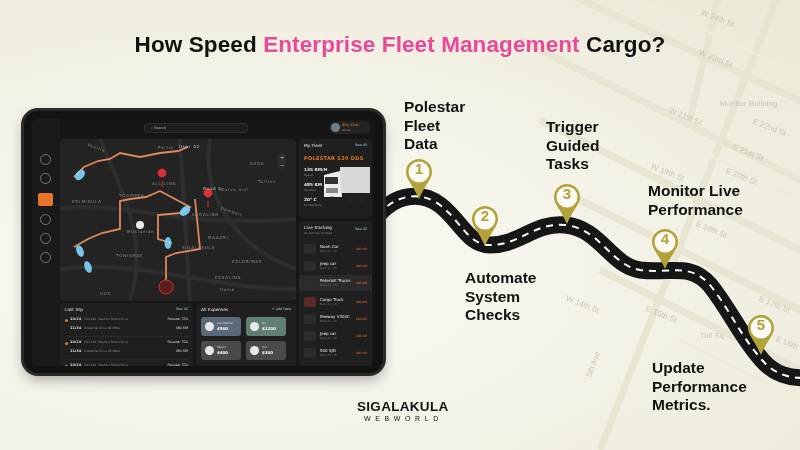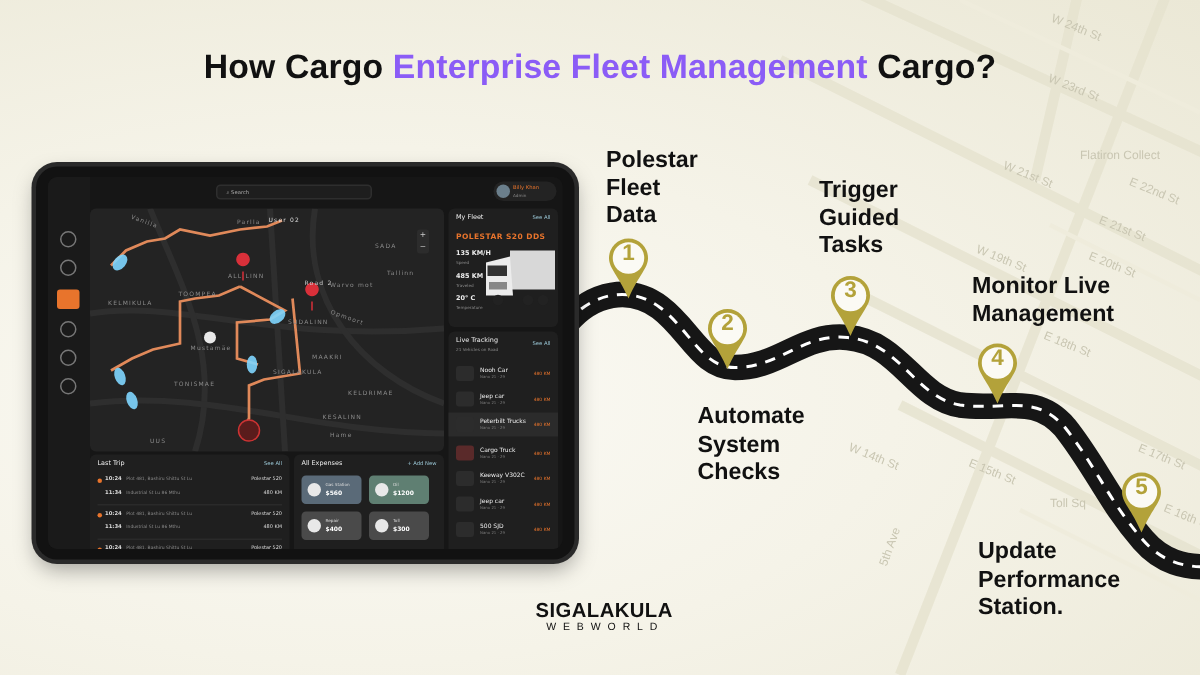--- a/index.html
+++ b/index.html
@@ -12,21 +12,21 @@
   .bg-map { position: absolute; inset: 0; pointer-events: none; }
   .bg-street-label {
     position: absolute; font-family: "Liberation Sans", sans-serif; font-size: 8px;
     color: #c9c6b2; white-space: nowrap;
   }
   .title {
     position: absolute; top: 32px; left: 0; width: 800px; text-align: center;
     font-family: "Liberation Sans", sans-serif; font-weight: 700; font-size: 22.5px; color: #111;
     letter-spacing: 0.1px;
   }
-  .title .accent { color: #8b5cf6; }
+  .title .accent { color: #ec4899; }
 
   
   .tablet {
     position: absolute; left: 24px; top: 111px; width: 359px; height: 262px;
     background: #121212; border-radius: 14px;
     box-shadow: 0 0 0 3px #2a2a2a, 0 6px 14px rgba(0,0,0,0.35);
     overflow: hidden;
   }
   .screen { position: absolute; left: 8px; top: 7px; right: 8px; bottom: 7px; background: #161616; border-radius: 6px; overflow: hidden; }
   .t-sidebar { position: absolute; left: 0; top: 0; bottom: 0; width: 28px; background: #1a1a1a; }
@@ -112,36 +112,36 @@
       <line x1="720" y1="-10" x2="690" y2="120"></line>
     </g>
     <g stroke="#efecdc" stroke-width="3" fill="none">
       <line x1="640" y1="0" x2="800" y2="75"></line>
       <line x1="700" y1="150" x2="800" y2="200"></line>
       <line x1="680" y1="340" x2="800" y2="400"></line>
     </g>
   </svg>
   <span class="bg-street-label" style="left:700px;top:14px;transform:rotate(22deg)">W 24th St</span>
   <span class="bg-street-label" style="left:698px;top:54px;transform:rotate(22deg)">W 23rd St</span>
-  <span class="bg-street-label" style="left:720px;top:99px;">Flatiron Collect</span>
+  <span class="bg-street-label" style="left:720px;top:99px;">Monitor Building</span>
   <span class="bg-street-label" style="left:668px;top:112px;transform:rotate(22deg)">W 21st St</span>
   <span class="bg-street-label" style="left:752px;top:123px;transform:rotate(22deg)">E 22nd St</span>
   <span class="bg-street-label" style="left:732px;top:148px;transform:rotate(22deg)">E 21st St</span>
   <span class="bg-street-label" style="left:650px;top:168px;transform:rotate(22deg)">W 19th St</span>
   <span class="bg-street-label" style="left:725px;top:172px;transform:rotate(22deg)">E 20th St</span>
   <span class="bg-street-label" style="left:695px;top:225px;transform:rotate(22deg)">E 18th St</span>
   <span class="bg-street-label" style="left:758px;top:300px;transform:rotate(22deg)">E 17th St</span>
   <span class="bg-street-label" style="left:775px;top:340px;transform:rotate(22deg)">E 16th St</span>
   <span class="bg-street-label" style="left:645px;top:310px;transform:rotate(22deg)">E 15th St</span>
   <span class="bg-street-label" style="left:700px;top:331px;">Toll Sq</span>
   <span class="bg-street-label" style="left:565px;top:300px;transform:rotate(22deg)">W 14th St</span>
   <span class="bg-street-label" style="left:580px;top:360px;transform:rotate(-70deg)">5th Ave</span>
 </div>
 
-<h1 class="title"><span>How Cargo </span><span class="accent">Enterprise Fleet Management</span><span> Cargo?</span></h1>
+<h1 class="title"><span>How Speed </span><span class="accent">Enterprise Fleet Management</span><span> Cargo?</span></h1>
 
 <svg class="road-svg" viewBox="0 0 800 450">
   <path id="roadpath" d="M 378 215 C 395 195, 420 190, 440 205 C 460 220, 468 245, 490 245 C 520 245, 535 222, 565 225 C 600 228, 610 265, 640 270 C 670 274, 690 262, 710 285 C 730 310, 740 335, 762 360 C 775 375, 790 378, 805 378" stroke="#161616" stroke-width="17" fill="none" stroke-linecap="butt"></path>
   <path d="M 378 215 C 395 195, 420 190, 440 205 C 460 220, 468 245, 490 245 C 520 245, 535 222, 565 225 C 600 228, 610 265, 640 270 C 670 274, 690 262, 710 285 C 730 310, 740 335, 762 360 C 775 375, 790 378, 805 378" stroke="#ffffff" stroke-width="2" fill="none" stroke-dasharray="7 6"></path>
 </svg>
 
 <div class="pin" style="left:404px;top:157px">
   <svg width="30" height="44" viewBox="0 0 30 44">
       <path d="M15 2 A13 13 0 0 1 28 15 C28 22 22 26 15 42 C8 26 2 22 2 15 A13 13 0 0 1 15 2 Z" fill="#b3a23a"></path>
       <circle cx="15" cy="15" r="10.5" fill="#fbfaf4"></circle>
@@ -180,24 +180,24 @@
 <div class="step-label" style="left:404px;top:98px;white-space:pre-line">Polestar
 Fleet
 Data</div>
 <div class="step-label" style="left:465px;top:269px;white-space:pre-line">Automate
 System
 Checks</div>
 <div class="step-label" style="left:546px;top:118px;white-space:pre-line">Trigger
 Guided
 Tasks</div>
 <div class="step-label" style="left:648px;top:182px;white-space:pre-line">Monitor Live
-Management</div>
+Performance</div>
 <div class="step-label" style="left:652px;top:359px;white-space:pre-line">Update
 Performance
-Station.</div>
+Metrics.</div>
 
 <div class="brand">
   <div class="brand-top">SIGALAKULA</div>
   <div class="brand-bot">WEBWORLD</div>
 </div>
 
 <div class="tablet">
   <div class="screen">
 
     <div class="t-sidebar">

